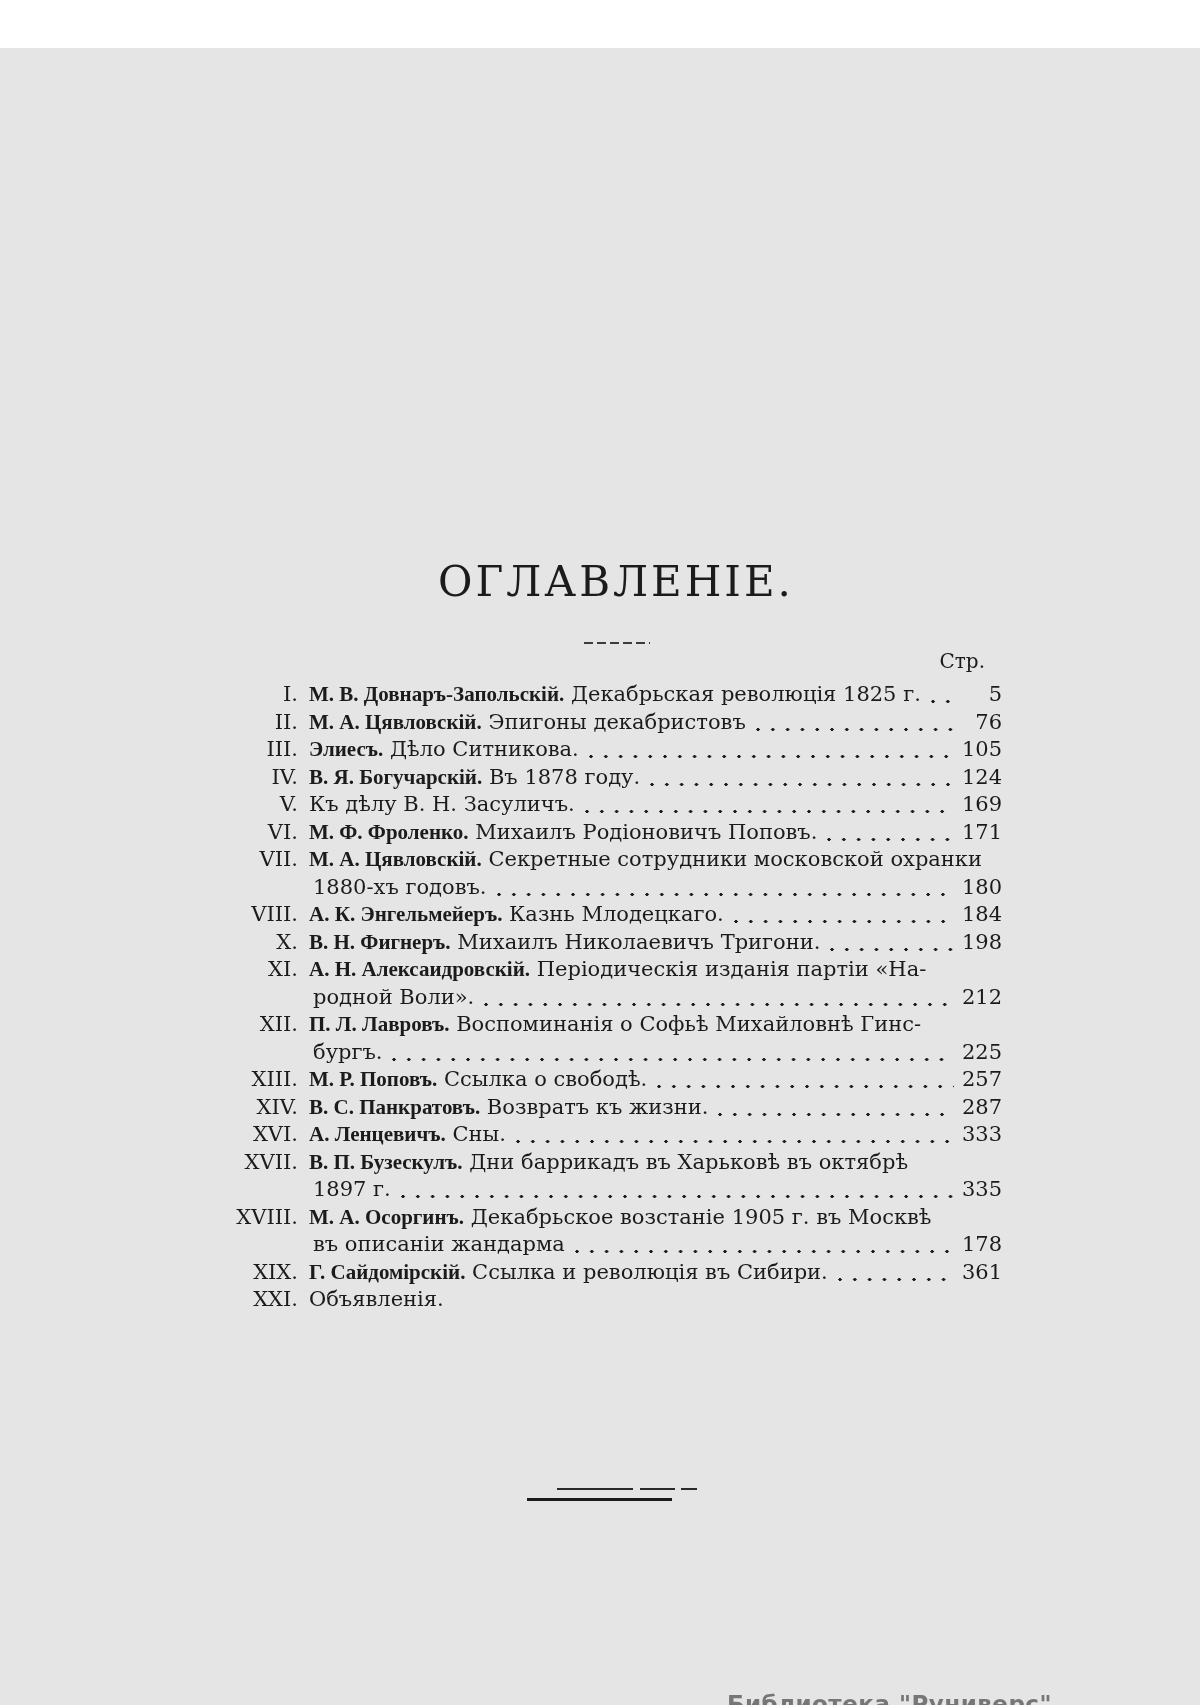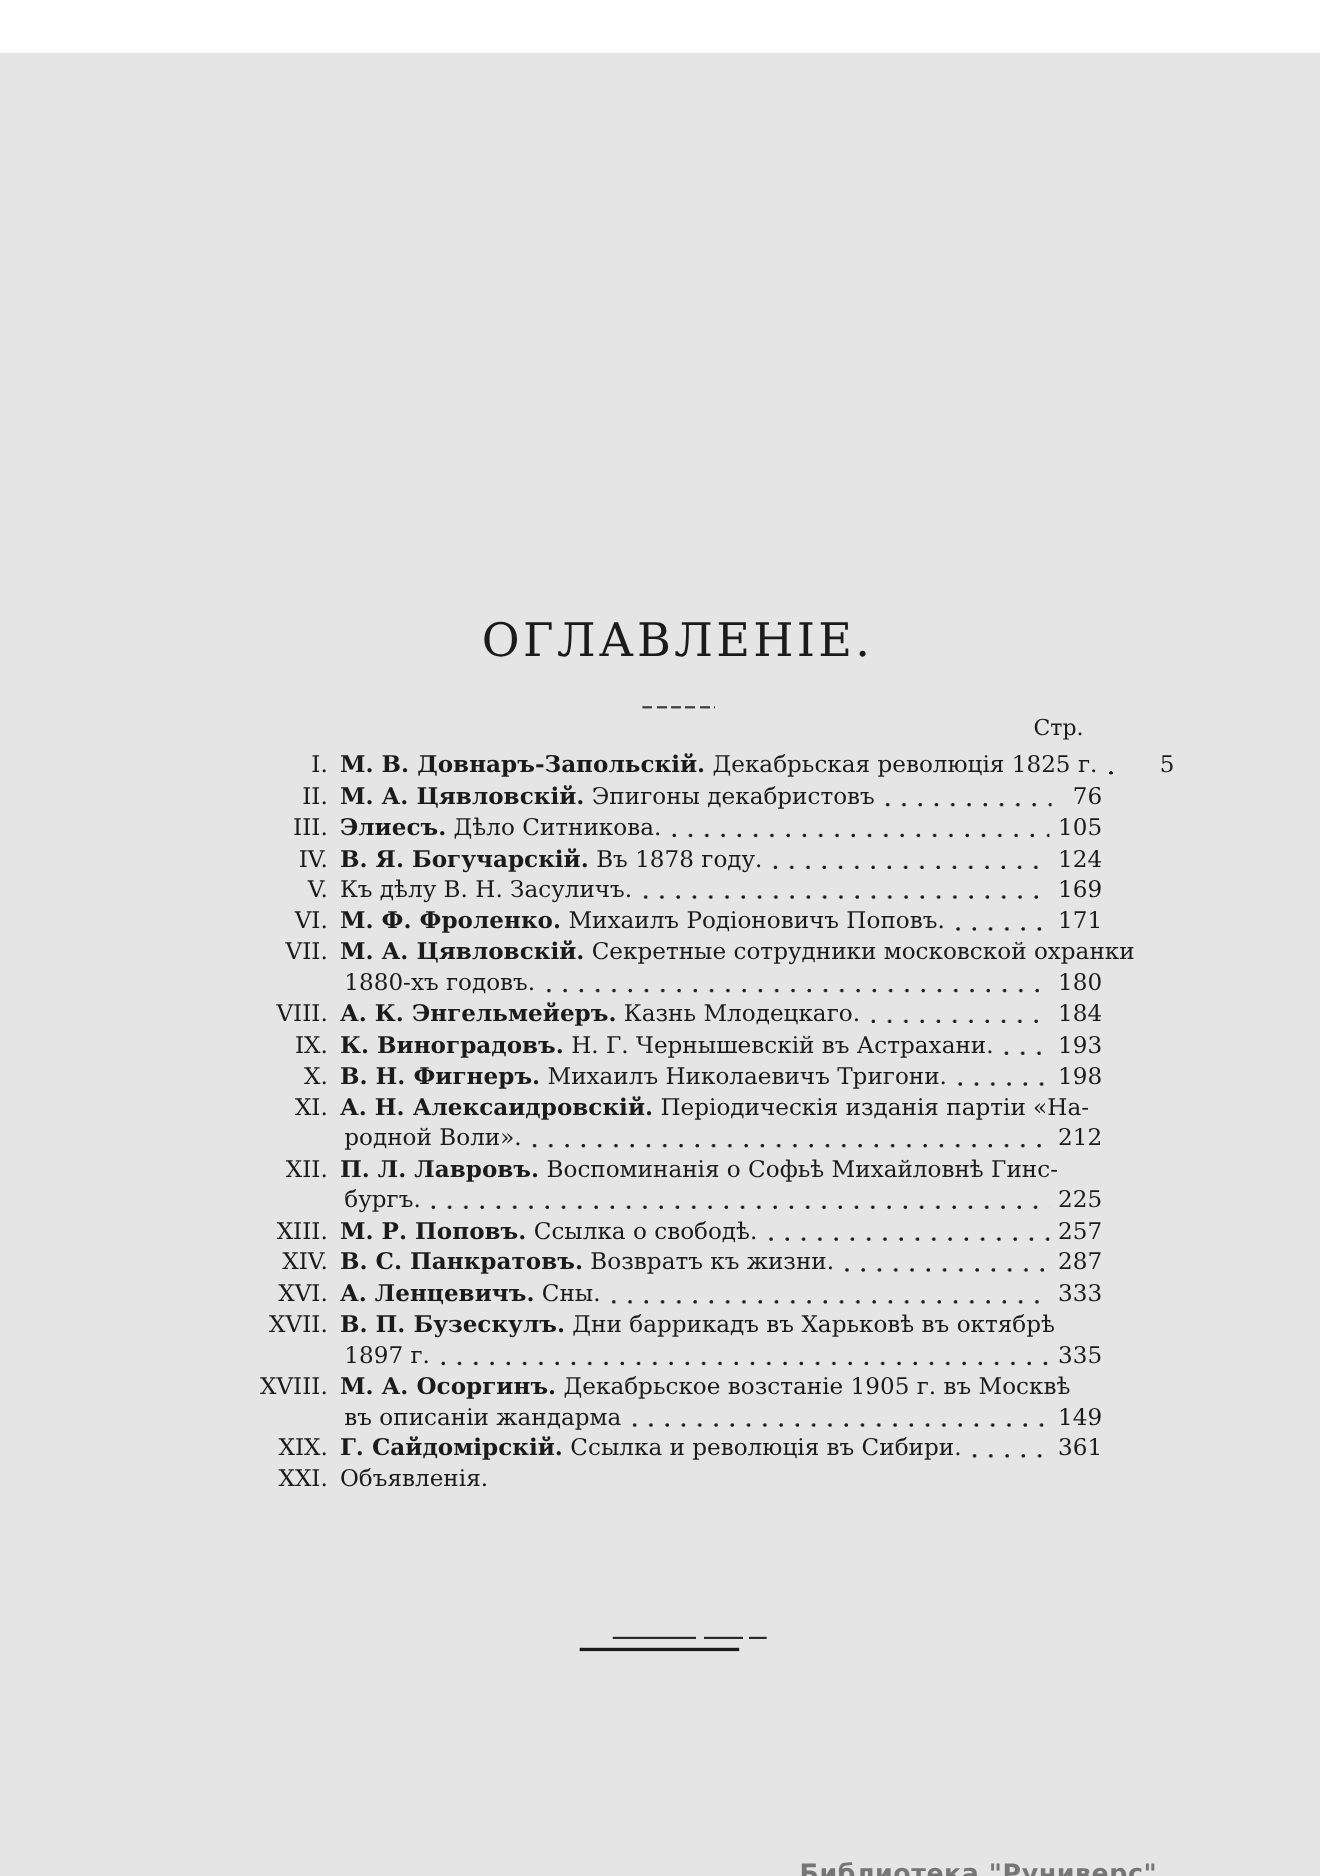--- a/index.html
+++ b/index.html
@@ -27,21 +27,21 @@
     position:absolute; top:601px; left:230px; width:755px;
     text-align:right; font-size:20px;
   }
   .toc {
     position:absolute; top:633px; left:230px; width:772px;
     font-size:21px;
   }
   .toc-line { display:flex; align-items:baseline; line-height:27.5px; }
   .num  { flex:0 0 68px; text-align:right; white-space:pre; }
   .txt  { margin-left:11px; white-space:nowrap; }
-  .author { font-weight:bold; }
+  .author { font-weight:bold;font-family:Liberation Serif, serif; }
   .cont-indent { flex:0 0 72px; }
   .leader {
     flex:1 1 auto; min-width:14px; height:3.4px;
     align-self:flex-end; margin:0 8px 5px 10px;
     background-image:radial-gradient(circle at 2px 1.7px, #1b1b1b 1.45px, rgba(0,0,0,0) 1.9px);
     background-size:14.8px 3.4px; background-repeat:repeat-x;
   }
   .pagenum { flex:0 0 38px; text-align:right; }
   .closing-divider { position:absolute; top:1440px; left:527px; width:175px; }
   .rule-thin {
@@ -114,26 +114,20 @@
         <span class="leader"></span>
         <span class="pagenum">180</span>
       </div>
       <div class="toc-line">
         <span class="num">VIII.</span>
         <span class="txt"><b class="author">А. К. Энгельмейеръ.</b> <span>Казнь Млодецкаго.</span></span>
         <span class="leader"></span>
         <span class="pagenum">184</span>
       </div>
       <div class="toc-line">
-        <span class="num">IX.</span>
-        <span class="txt"><b class="author">К. Виноградовъ.</b> <span>Н. Г. Чернышевскій въ Астрахани.</span></span>
-        <span class="leader"></span>
-        <span class="pagenum">193</span>
-      </div>
-      <div class="toc-line">
         <span class="num">X.</span>
         <span class="txt"><b class="author">В. Н. Фигнеръ.</b> <span>Михаилъ Николаевичъ Тригони.</span></span>
         <span class="leader"></span>
         <span class="pagenum">198</span>
       </div>
       <div class="toc-line">
         <span class="num">XI.</span>
         <span class="txt"><b class="author">А. Н. Алексаидровскій.</b> <span>Періодическія изданія партіи «На-</span></span>
       </div>
       <div class="toc-line cont">
@@ -181,21 +175,21 @@
         <span class="pagenum">335</span>
       </div>
       <div class="toc-line">
         <span class="num">XVIII.</span>
         <span class="txt"><b class="author">М. А. Осоргинъ.</b> <span>Декабрьское возстаніе 1905 г. въ Москвѣ</span></span>
       </div>
       <div class="toc-line cont">
         <span class="cont-indent"></span>
         <span class="txt">въ описаніи жандарма</span>
         <span class="leader"></span>
-        <span class="pagenum">149</span>
+        <span class="pagenum">178</span>
       </div>
       <div class="toc-line">
         <span class="num">XIX.</span>
         <span class="txt"><b class="author">Г. Сайдомірскій.</b> <span>Ссылка и революція въ Сибири.</span></span>
         <span class="leader"></span>
         <span class="pagenum">361</span>
       </div>
       <div class="toc-line">
         <span class="num">XXI.</span>
         <span class="txt"><span>Объявленія.</span></span>

